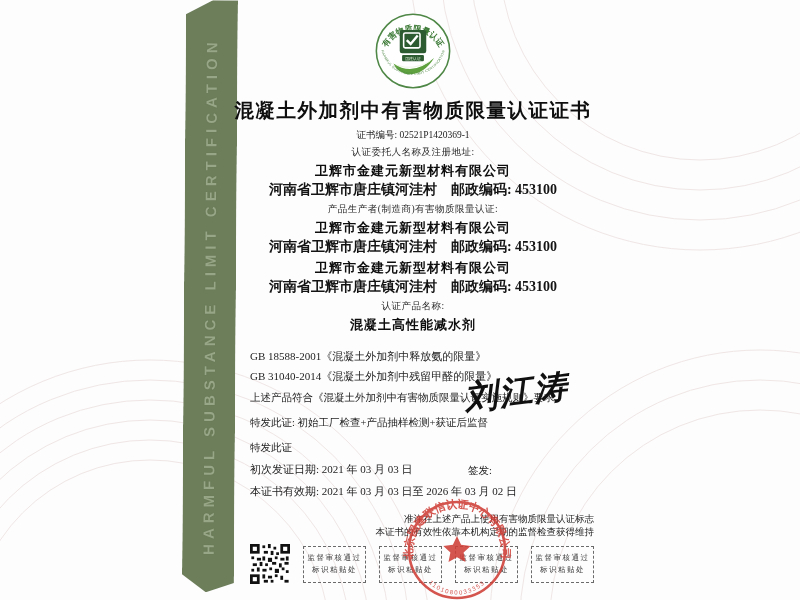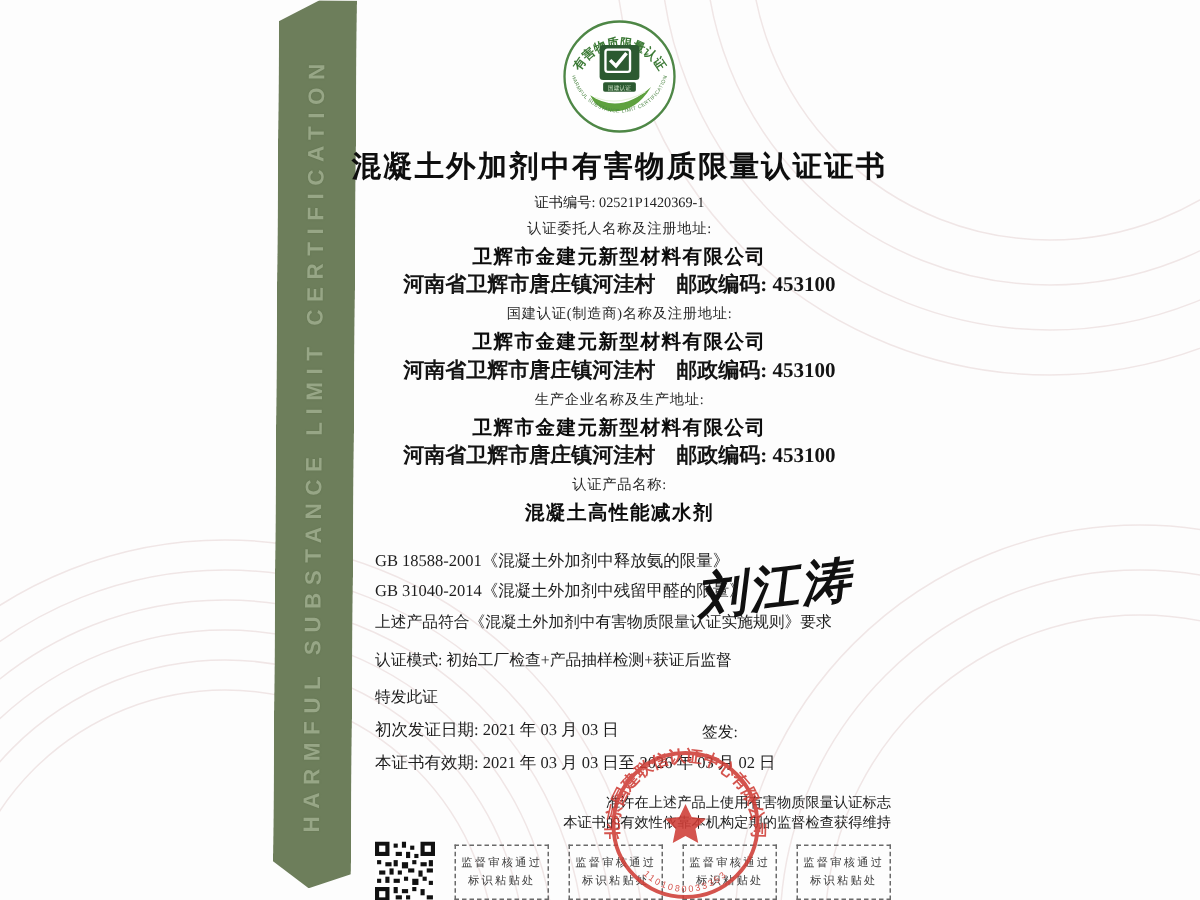--- a/index.html
+++ b/index.html
@@ -101,36 +101,35 @@
 
     <div class="certno">
       <span>证书编号:</span>
       <span>02521P1420369-1</span>
     </div>
 
     <div class="sec-label">认证委托人名称及注册地址:</div>
     <div class="company">卫辉市金建元新型材料有限公司</div>
     <div class="addr">河南省卫辉市唐庄镇河洼村　邮政编码: 453100</div>
 
-    <div class="sec-label">国建认证(制造商)名称及注册地址:</div>
+    <div class="sec-label">产品生产者(制造商)有害物质限量认证:</div>
     <div class="company">卫辉市金建元新型材料有限公司</div>
     <div class="addr">河南省卫辉市唐庄镇河洼村　邮政编码: 453100</div>
 
-    <div class="sec-label">生产企业名称及生产地址:</div>
     <div class="company">卫辉市金建元新型材料有限公司</div>
     <div class="addr">河南省卫辉市唐庄镇河洼村　邮政编码: 453100</div>
 
     <div class="sec-label">认证产品名称:</div>
     <div class="company">混凝土高性能减水剂</div>
 
     <div class="left-block">
       <div class="std-item">GB 18588-2001《混凝土外加剂中释放氨的限量》</div>
       <div class="std-item">GB 31040-2014《混凝土外加剂中残留甲醛的限量》</div>
       <div class="conform">上述产品符合《混凝土外加剂中有害物质限量认证实施规则》要求</div>
-      <div class="mode">认证模式: 初始工厂检查+产品抽样检测+获证后监督</div>
+      <div class="mode">特发此证: 初始工厂检查+产品抽样检测+获证后监督</div>
       <div class="declare">特发此证</div>
       <div class="date-row">
         <span>初次发证日期: 2021 年 03 月 03 日</span>
         <span class="sign-label">签发:</span>
       </div>
       <div class="date-row">
         <span>本证书有效期: 2021 年 03 月 03 日至 2026 年 03 月 02 日</span>
       </div>
     </div>
 

